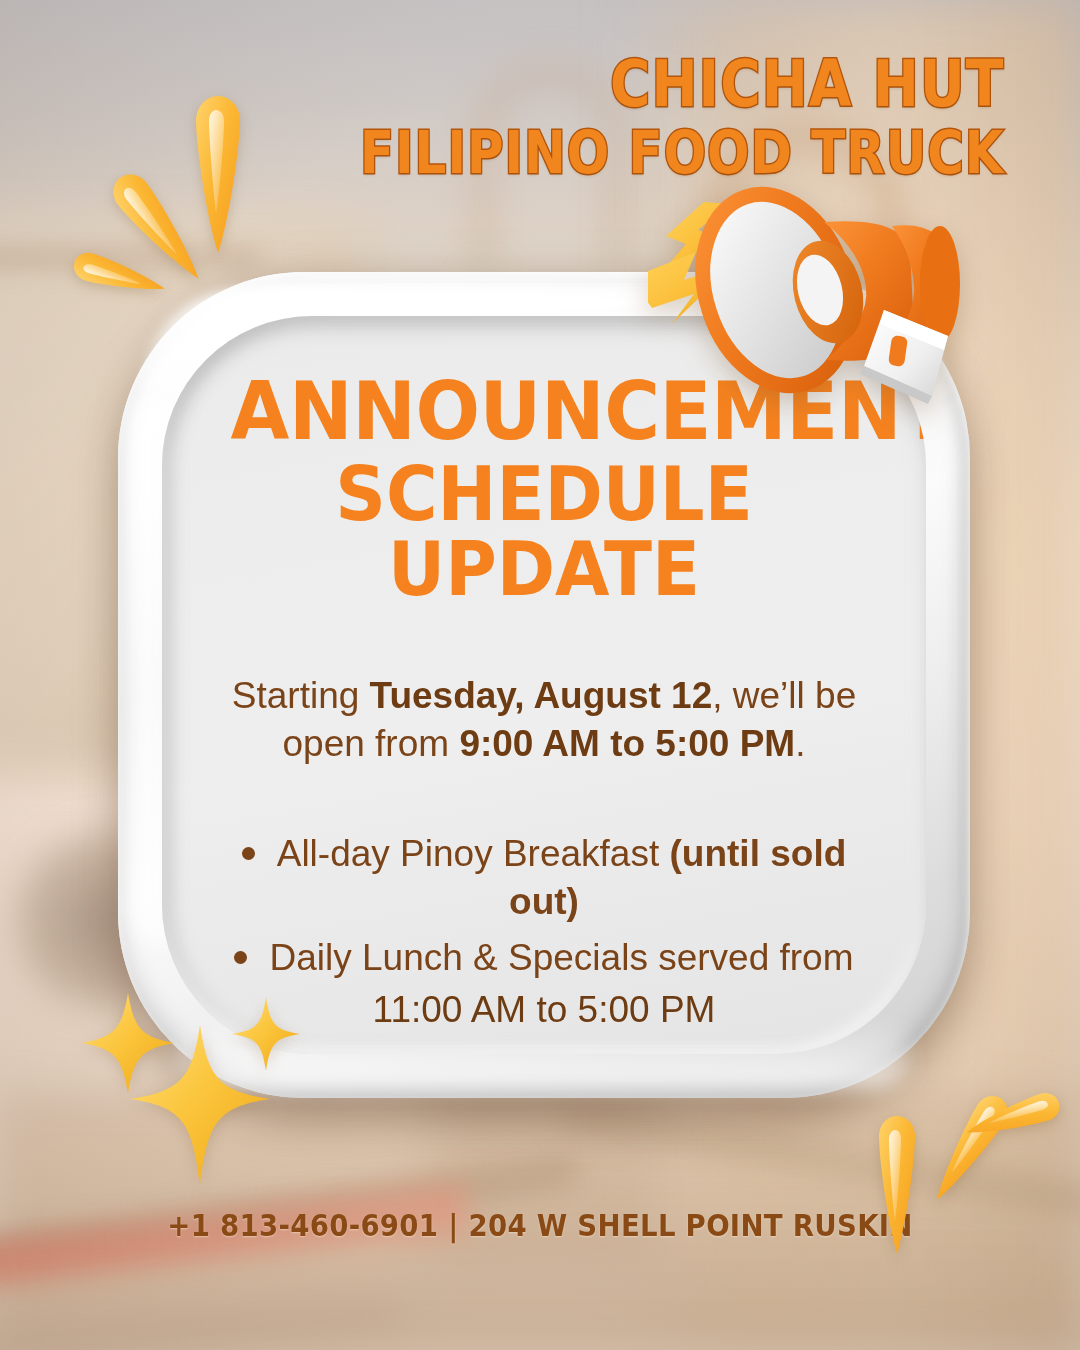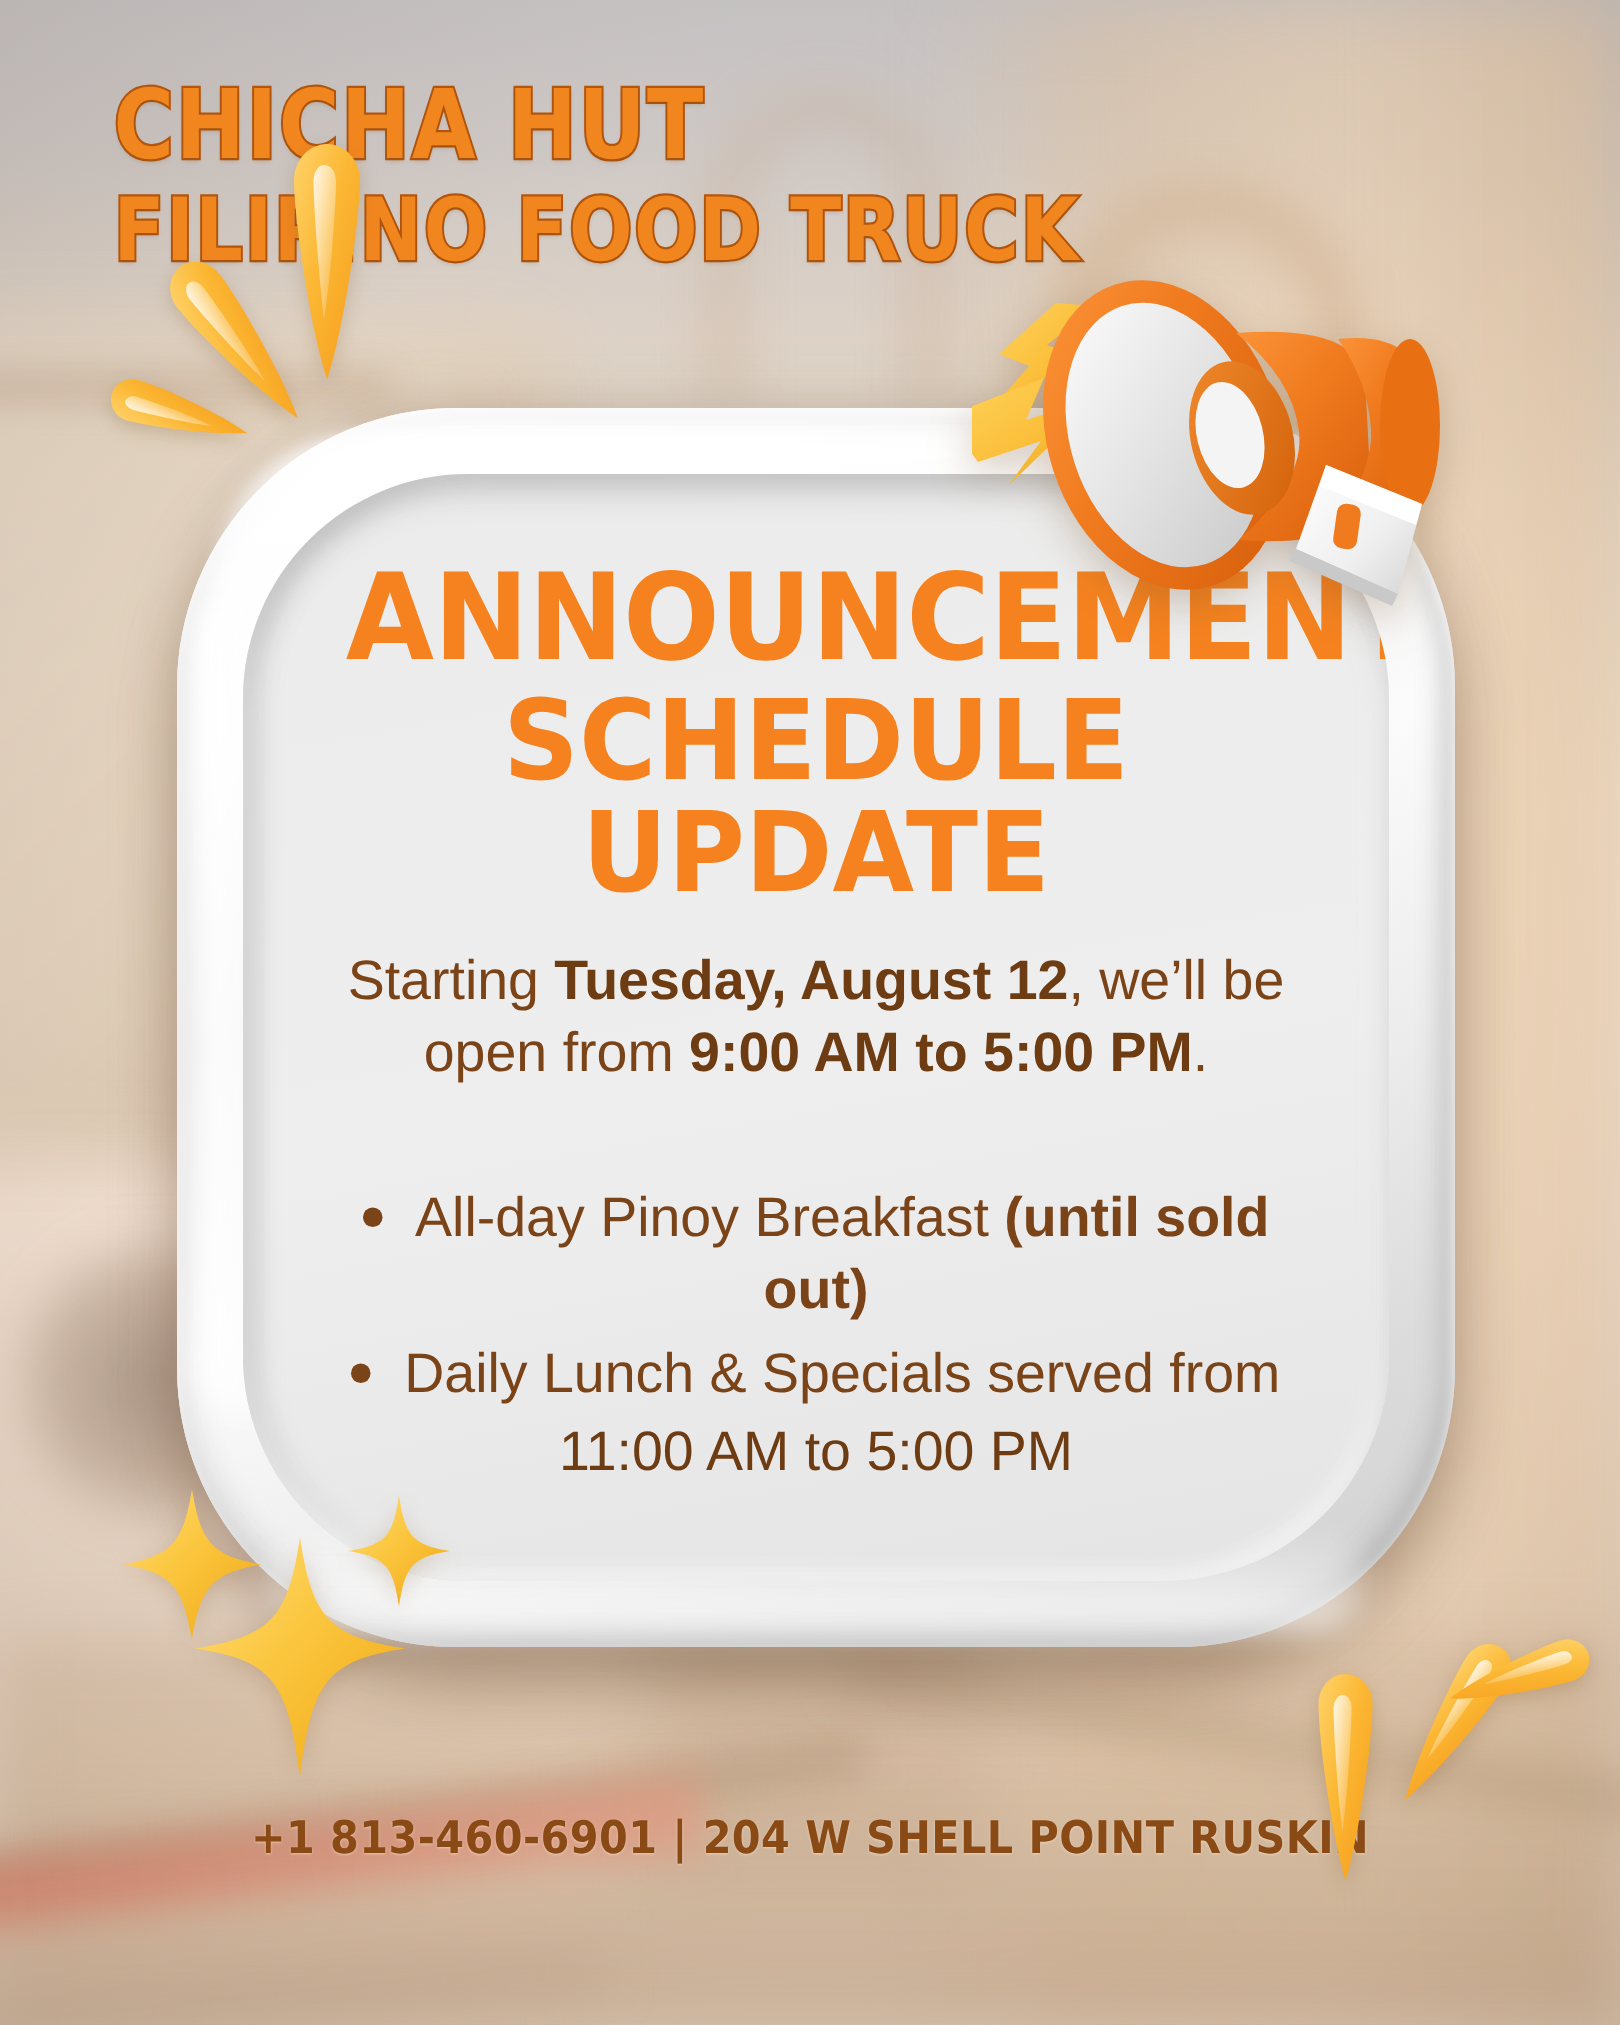--- a/index.html
+++ b/index.html
@@ -114,21 +114,21 @@
     filter:blur(16px);
   }
   .bg-vign {
     inset:0;
     background:radial-gradient(ellipse 78% 70% at 50% 46%, rgba(0,0,0,0) 55%, rgba(90,66,46,.16) 100%);
   }
 
   
   .header {
     position:absolute; left:0; right:0; top:52px;
-    text-align:left;
+    text-align:right;
     z-index:6;
   }
   .header .line1,
   .header .line2 {
     font-family:"DejaVu Sans", sans-serif;
     font-weight:700;
     color:#F2861E;
     letter-spacing:.02em;
     line-height:1;
     transform:scaleX(.86);
@@ -236,21 +236,21 @@
   }
 
   .body-text {
     color:#7A4318;
     font-size:37px;
     line-height:1.30;
     font-weight:400;
   }
   .body-text b { font-weight:700; color:#6E3C13; }
 
-  .para-1 { margin-top:22px; }
+  .para-1 { margin-top:64px; }
 
   .bullets {
     margin-top:62px;
     list-style:none;
   }
   .bullets li {
     position:relative;
     color:#7A4318;
     font-size:37px;
     line-height:1.30;

